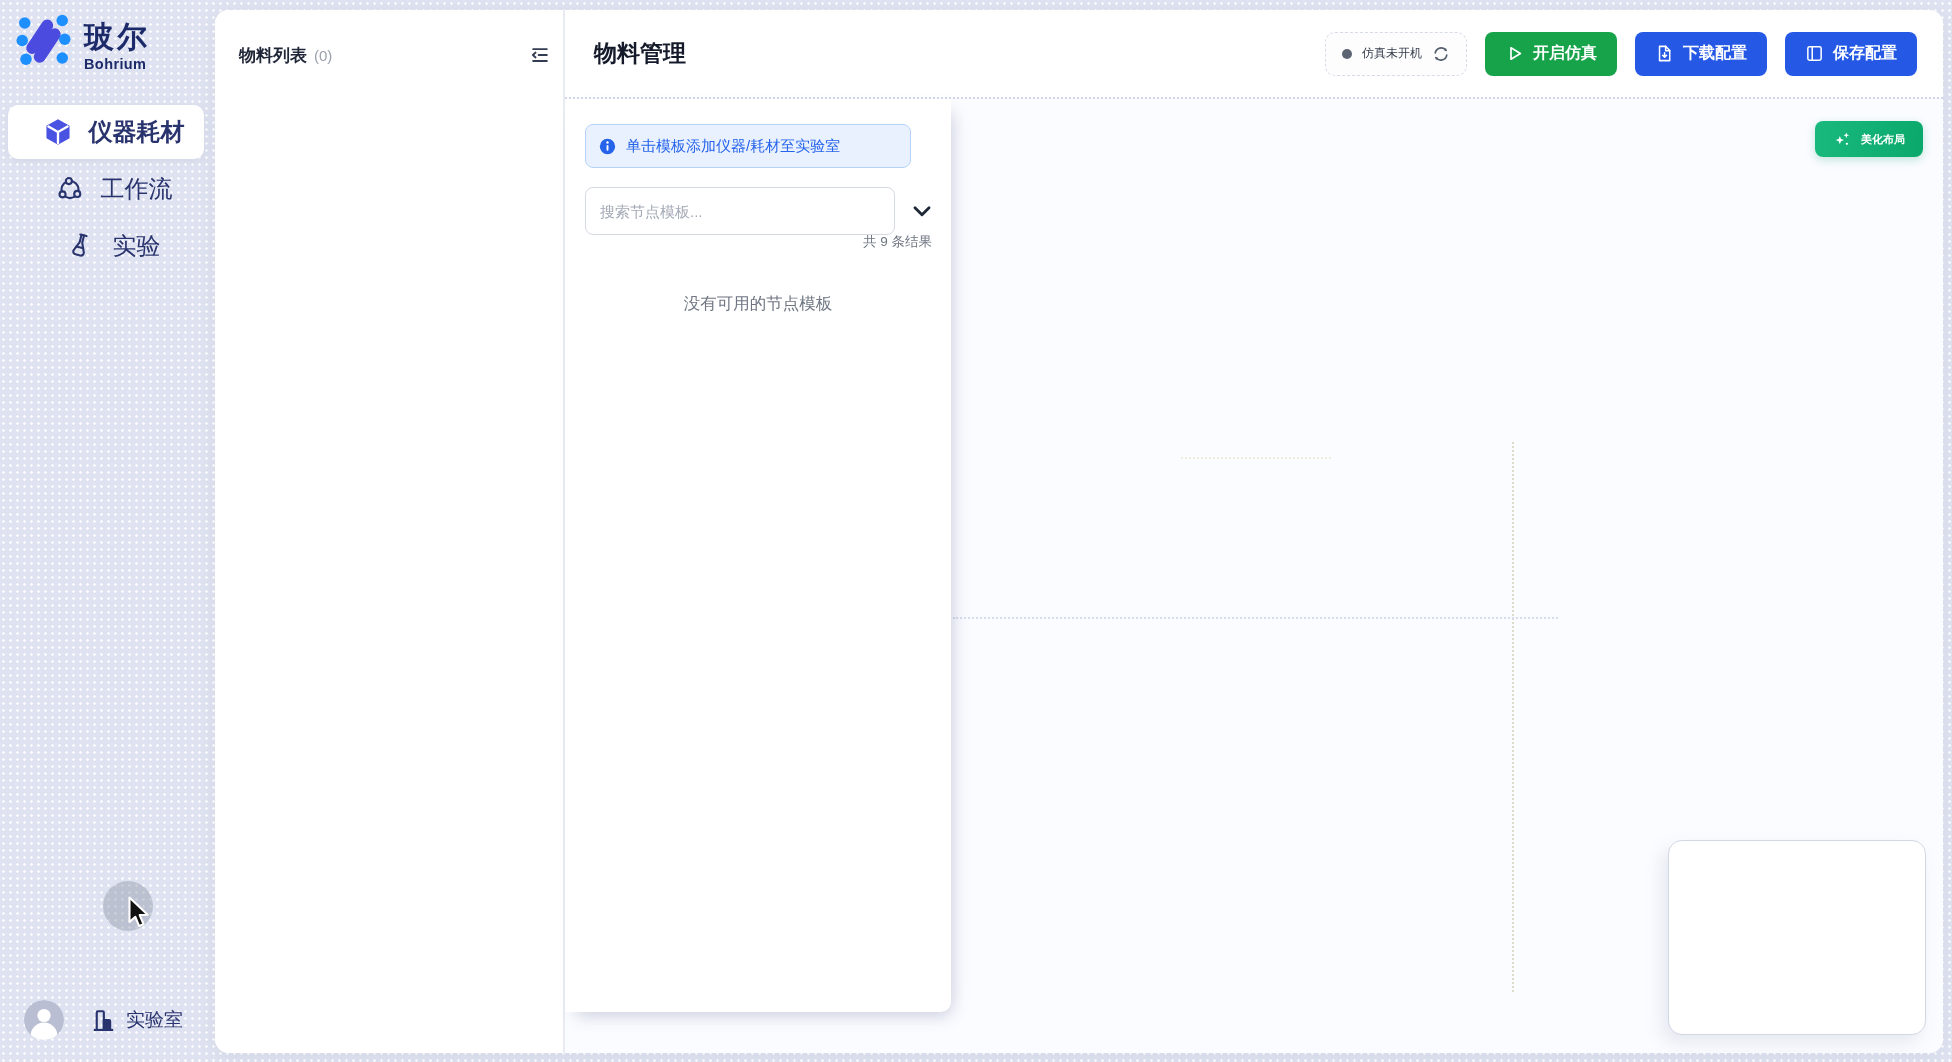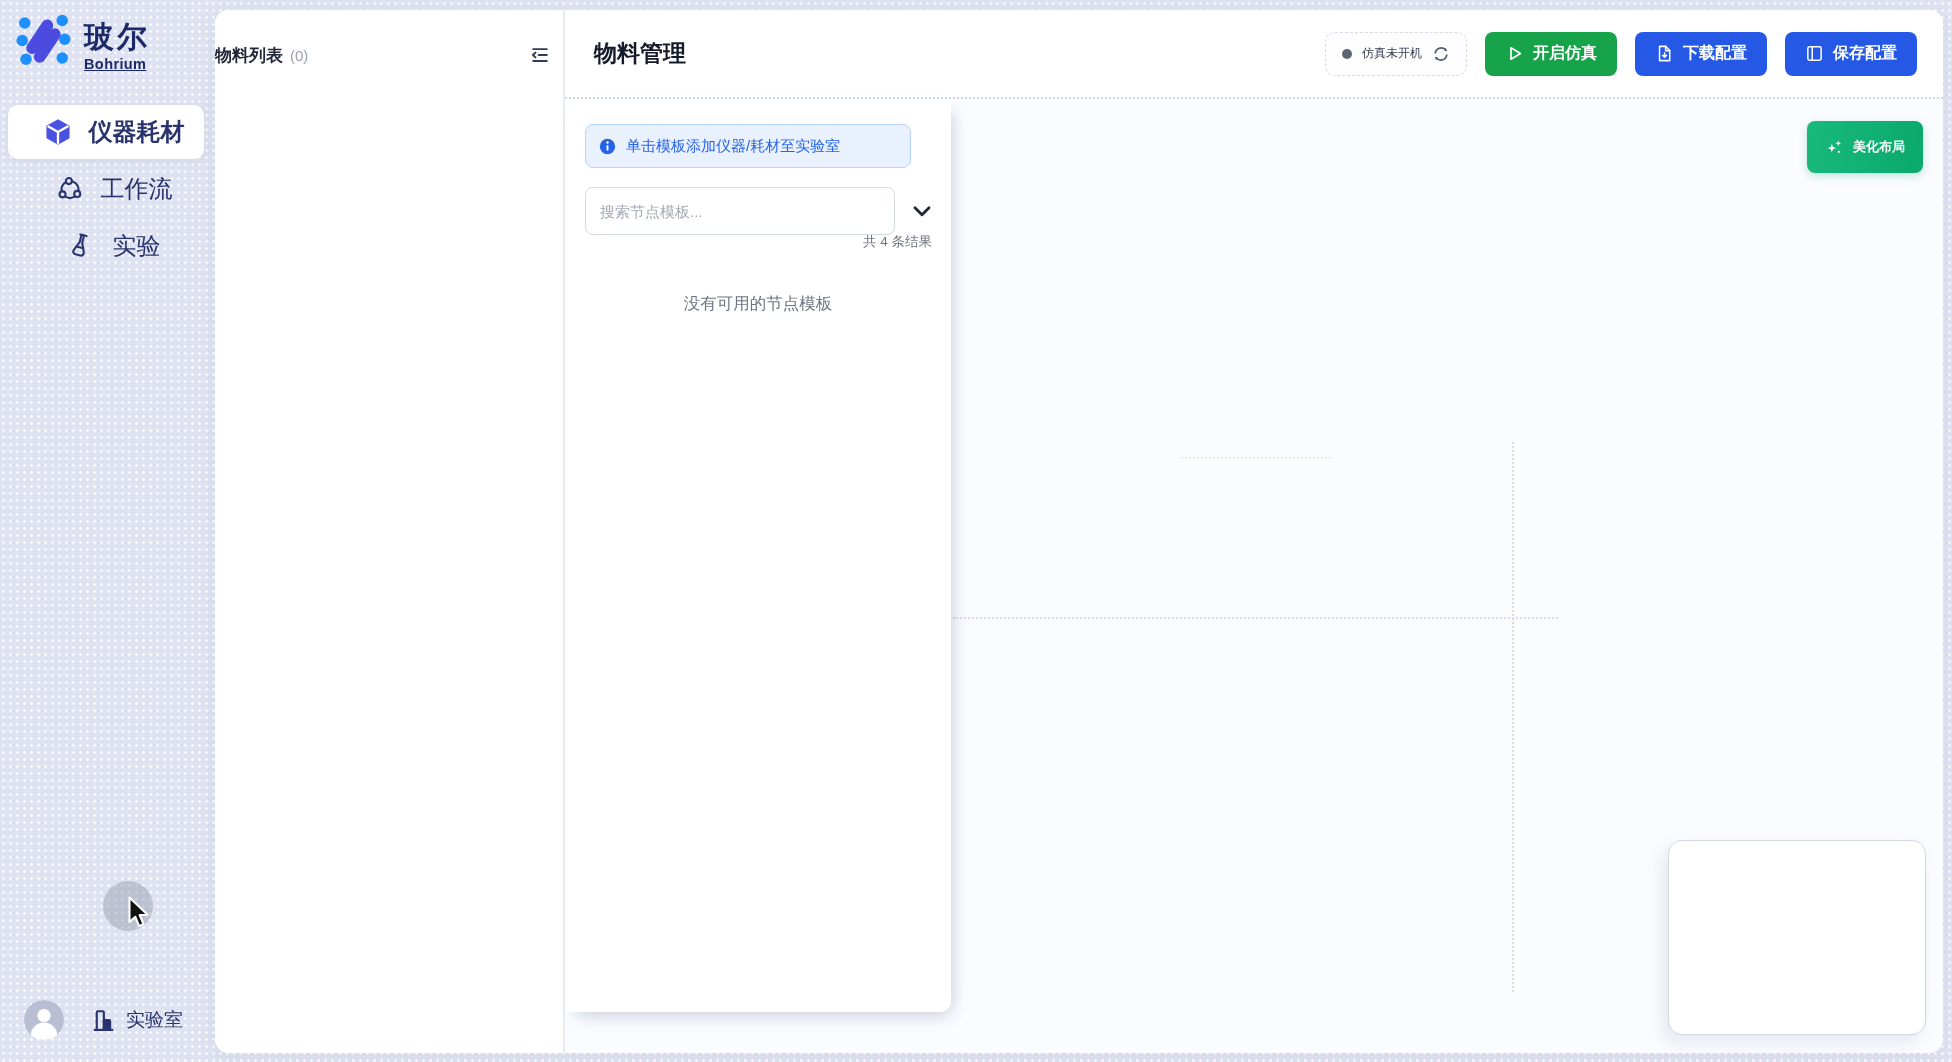--- a/index.html
+++ b/index.html
@@ -11,42 +11,42 @@
     background-size:7px 7px;
     position:relative;
     color:#232f66;
   }
 
   
   .sidebar { position:absolute; left:0; top:0; width:215px; height:1062px; }
   .logo { position:absolute; left:16px; top:13px; display:flex; gap:13px; align-items:flex-start; }
   .logo-text { padding-top:8px; }
   .logo-zh { font-size:30px; font-weight:700; color:#1c2a6a; line-height:1.05; letter-spacing:3px; }
-  .logo-en { font-size:14.5px; font-weight:700; color:#1c2a6a; margin-top:3px; letter-spacing:.4px;text-decoration:underline; }
+  .logo-en { font-size:14.5px; font-weight:700; color:#1c2a6a; margin-top:3px; letter-spacing:.4px; }
 
   .nav { position:absolute; top:105px; left:8px; width:196px; }
   .nav-item { height:54px; display:flex; align-items:center; padding-left:16px; gap:17px;
               border-radius:10px; margin-bottom:3px; color:#29336e; font-size:24px; cursor:pointer;justify-content:center; }
   .nav-item.active { background:#fff; box-shadow:0 2px 8px rgba(90,100,140,.10); font-weight:700; }
   .nav-icon { width:28px; height:28px; display:inline-flex; }
 
   .click-ripple { position:absolute; left:103px; top:881px; width:50px; height:50px;
                   border-radius:50%; background:rgba(138,145,165,.42); }
   .cursor { position:absolute; left:125px; top:896px; }
 
   .sidebar-footer { position:absolute; left:24px; bottom:22px; display:flex; align-items:center; }
   .avatar { width:40px; height:40px; border-radius:50%; overflow:hidden; display:inline-flex; cursor:pointer; }
   .lab { display:flex; align-items:center; gap:9px; margin-left:26px; font-size:19px; color:#29336e; cursor:pointer; }
 
   
   .app-card { position:absolute; left:215px; top:10px; right:9px; bottom:9px; background:#fff;
               border-radius:14px; box-shadow:0 4px 18px rgba(96,104,140,.10); overflow:hidden; }
 
   .materials-panel { position:absolute; left:0; top:0; bottom:0; width:348px; background:#fff; }
-  .mp-head { position:absolute; left:0; right:12px; top:32px; height:26px; display:flex; align-items:center; }
+  .mp-head { position:absolute; left:24px; right:12px; top:32px; height:26px; display:flex; align-items:center; }
   .mp-title { font-size:17px; font-weight:700; color:#1f2637; }
   .mp-count { font-size:15px; color:#9aa1ae; margin-left:7px; }
   .mp-fold { margin-left:auto; width:22px; height:22px; display:inline-flex; cursor:pointer; }
 
   .v-divider { position:absolute; left:348px; top:0; bottom:0; width:2px; background:#e9ebf3; }
 
   .main { position:absolute; left:350px; top:0; right:0; bottom:0; }
   .main-header { height:87px; display:flex; align-items:center; padding:0 26px 0 29px; background:#fff; }
   .page-title { font-size:23px; font-weight:700; color:#141a29; }
   .header-actions { margin-left:auto; display:flex; align-items:center; gap:18px; }
@@ -80,22 +80,22 @@
   .banner-icon { width:17px; height:17px; display:inline-flex; flex:none; }
   .search-row { position:relative; margin:19px 0 0 20px; width:356px; height:32px; }
   .search { width:310px; height:48px; border:1.5px solid #d5d9e2; border-radius:8px; padding:0 14px;
             font-size:15px; color:#333; outline:none; background:#fff;
             font-family:"Liberation Sans","DejaVu Sans",sans-serif; }
   .search::placeholder { color:#a3a9b5; }
   .chev { position:absolute; left:324px; top:11px; width:26px; height:26px; display:inline-flex; cursor:pointer; }
   .results { margin:14px 19px 0 0; text-align:right; font-size:13.5px; color:#6f7682; }
   .empty { margin-top:42px; text-align:center; font-size:16.5px; color:#6f7682; }
 
-  .beautify { position:absolute; top:22px; right:20px; height:52px; border:none; border-radius:8px;
-              padding:0 18px; display:flex; align-items:center; gap:9px; color:#fff; font-size:13px;
+  .beautify { position:absolute; top:22px; right:20px; height:36px; border:none; border-radius:8px;
+              padding:0 18px; display:flex; align-items:center; gap:9px; color:#fff; font-size:11px;
               font-weight:600; cursor:pointer; background:linear-gradient(100deg,#19b97e 0%,#0aa86b 100%);
               box-shadow:0 3px 10px rgba(16,160,110,.25);
               font-family:"Liberation Sans","DejaVu Sans",sans-serif; }
   .beautify .bicon { width:19px; height:19px; display:inline-flex; }
 
   .minimap { position:absolute; left:1103px; top:741px; width:258px; height:195px; background:#fff;
              border:1px solid #d3d7e3; border-radius:14px;
              box-shadow:-6px 8px 18px rgba(100,110,150,.14); cursor:pointer; }
 </style>
 </head>
@@ -275,21 +275,21 @@
           <span>单击模板添加仪器/耗材至实验室</span>
         </div>
         <div class="search-row">
           <input class="search" type="text" placeholder="搜索节点模板..." style="">
           <span class="chev">
             <svg viewBox="0 0 24 24" width="26" height="26" fill="none" stroke="#1f2937" stroke-width="2.6" stroke-linecap="round" stroke-linejoin="round">
               <path d="M5.5 9 12 15.5 18.5 9"></path>
             </svg>
           </span>
         </div>
-        <div class="results">共 4 条结果</div>
+        <div class="results">共 9 条结果</div>
         <div class="empty">没有可用的节点模板</div>
       </div>
 
       <button class="beautify">
         <span class="bicon">
           <svg viewBox="0 0 20 20" width="19" height="19" fill="#fff">
             <path d="M7.2 6.2l1.2 3.2 3.2 1.2-3.2 1.2-1.2 3.2L6 11.8 2.8 10.6 6 9.4Z"></path>
             <path d="M14 2.6l.8 2.2 2.2.8-2.2.8-.8 2.2-.8-2.2-2.2-.8 2.2-.8Z"></path>
             <circle cx="14.6" cy="14.6" r="1.2"></circle>
           </svg>

